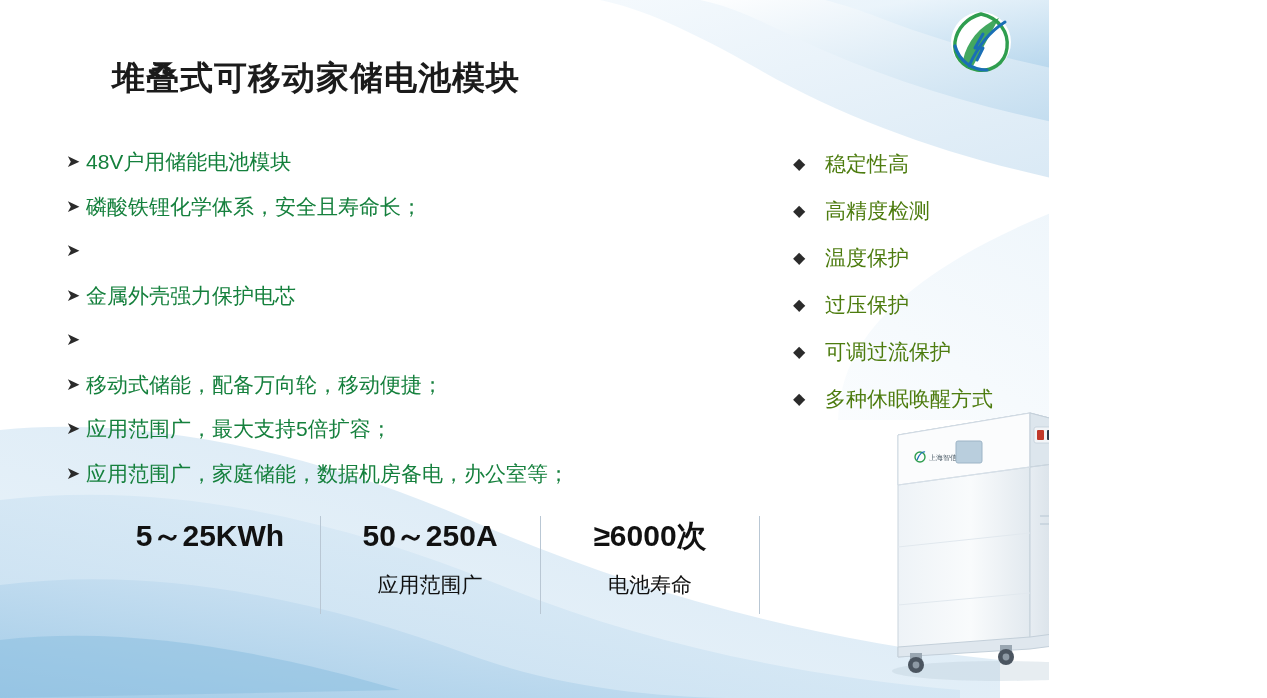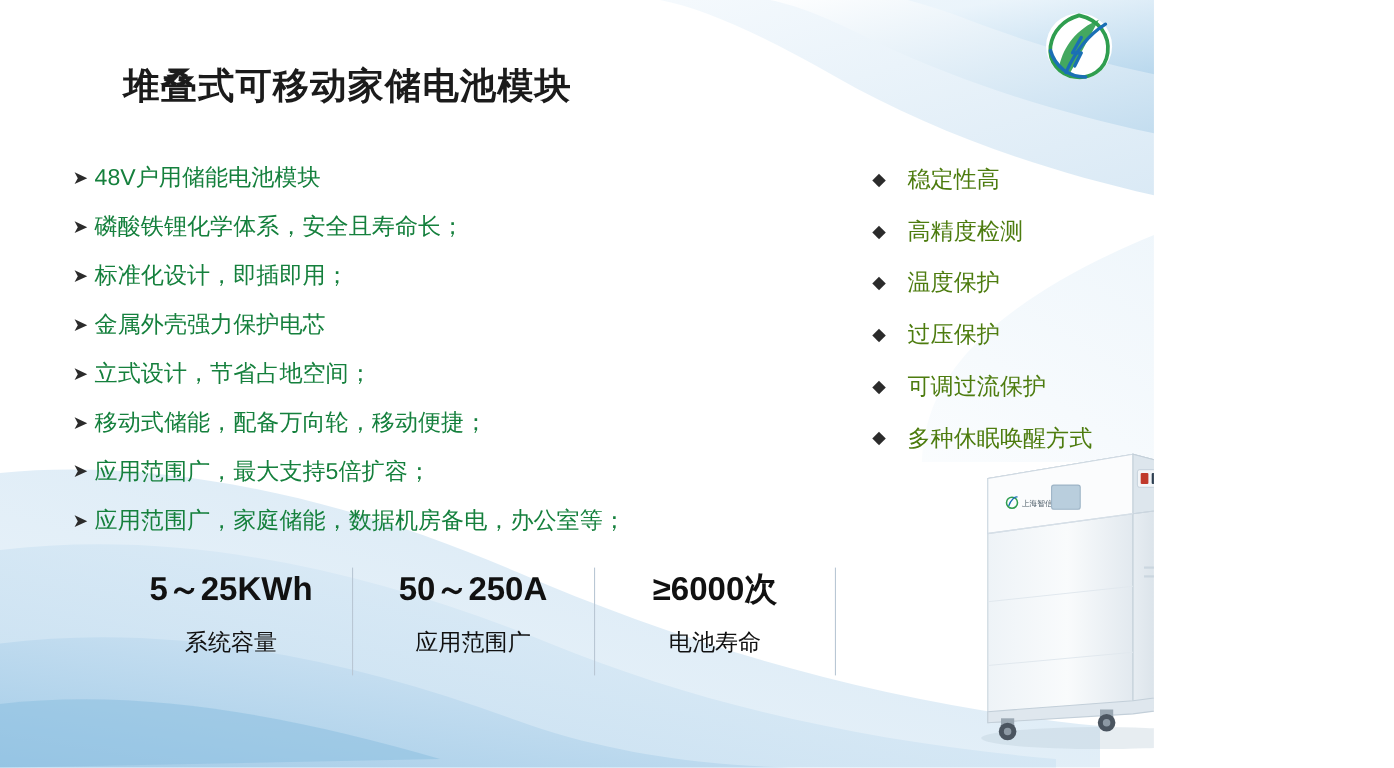--- a/index.html
+++ b/index.html
@@ -220,29 +220,27 @@
     <div class="left-item">
       <span class="arrow-icon">➤</span>
       <span class="left-text">48V户用储能电池模块</span>
     </div>
     <div class="left-item">
       <span class="arrow-icon">➤</span>
       <span class="left-text">磷酸铁锂化学体系，安全且寿命长；</span>
     </div>
     <div class="left-item">
       <span class="arrow-icon">➤</span>
-      <span class="left-text">标准化设计，即插即用；</span>
     </div>
     <div class="left-item">
       <span class="arrow-icon">➤</span>
       <span class="left-text">金属外壳强力保护电芯</span>
     </div>
     <div class="left-item">
       <span class="arrow-icon">➤</span>
-      <span class="left-text">立式设计，节省占地空间；</span>
     </div>
     <div class="left-item">
       <span class="arrow-icon">➤</span>
       <span class="left-text">移动式储能，配备万向轮，移动便捷；</span>
     </div>
     <div class="left-item">
       <span class="arrow-icon">➤</span>
       <span class="left-text">应用范围广，最大支持5倍扩容；</span>
     </div>
     <div class="left-item">
@@ -274,21 +272,20 @@
     </div>
     <div class="right-item">
       <span class="diamond-icon">◆</span>
       <span class="right-text">多种休眠唤醒方式</span>
     </div>
   </div>
 
   <div class="stats">
     <div class="stat">
       <div class="stat-value">5～25KWh</div>
-      <div class="stat-label">系统容量</div>
     </div>
     <div class="stat">
       <div class="stat-value">50～250A</div>
       <div class="stat-label">应用范围广</div>
     </div>
     <div class="stat">
       <div class="stat-value">≥6000次</div>
       <div class="stat-label">电池寿命</div>
       <span class="stat-sep-right"></span>
     </div>

